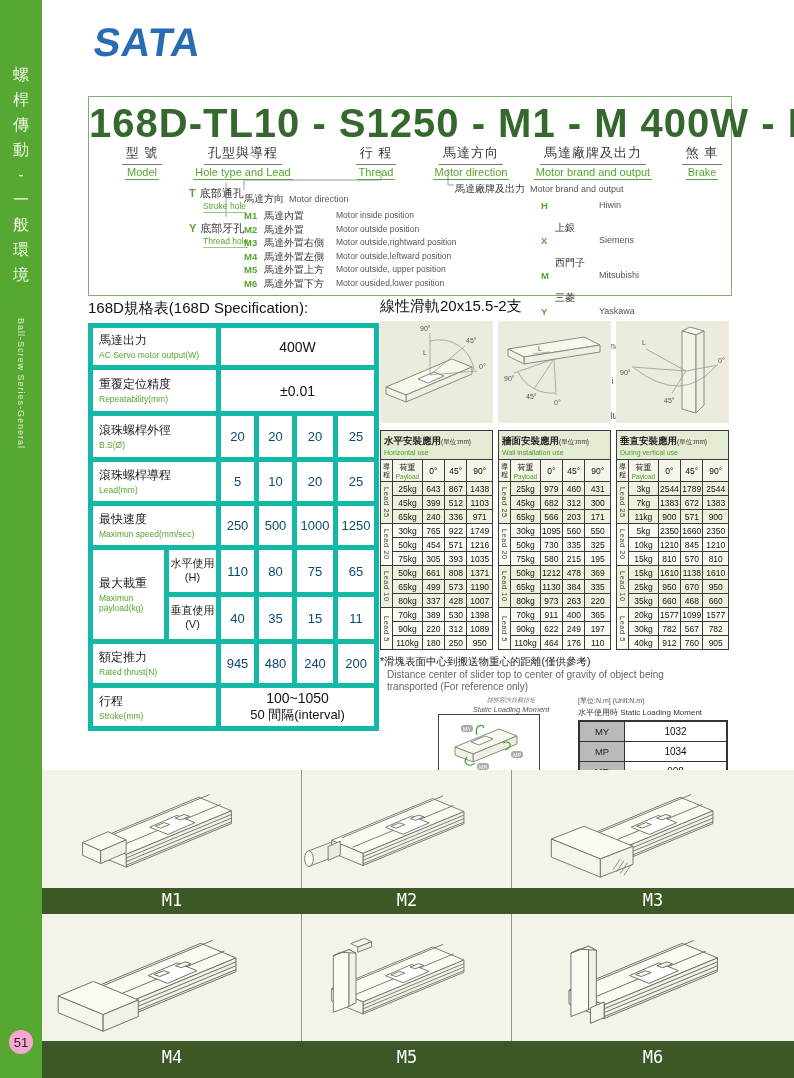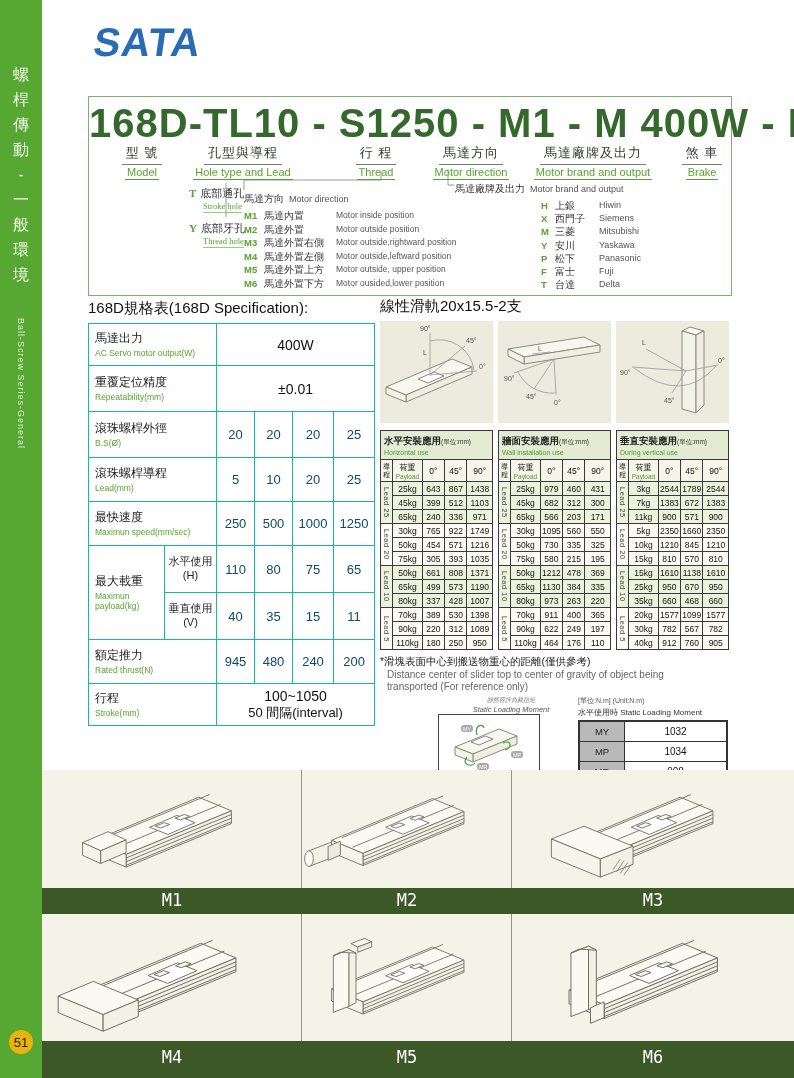--- a/index.html
+++ b/index.html
@@ -6,58 +6,58 @@
   #page{position:relative;width:794px;height:1078px;background:#ffffff;overflow:hidden;
         font-family:"Liberation Sans",sans-serif;color:#222;}
   
   #sidebar{position:absolute;left:0;top:0;width:42px;height:1078px;background:#57a733;}
   .v-zh{position:absolute;top:62px;left:0;width:42px;text-align:center;color:#eef7e3;
         font-size:16px;line-height:25px;}
   .v-zh div{display:block;}
   .v-en{position:absolute;top:318px;left:16px;writing-mode:vertical-rl;color:#dff0cf;
         font-size:9px;letter-spacing:1px;}
   .page-circle{position:absolute;left:9px;bottom:24px;width:24px;height:24px;border-radius:50%;
-        background:#eab308;color:#222;font-size:13px;display:flex;align-items:center;justify-content:center;}
+        background:#f9a8d4;color:#222;font-size:13px;display:flex;align-items:center;justify-content:center;}
   
   .logo{position:absolute;left:94px;top:20px;font-size:40px;font-weight:bold;color:#2a6cb3;
         transform:skewX(-8deg);letter-spacing:1px;}
   
   .model-box{position:absolute;left:88px;top:96px;width:642px;height:198px;border:1px solid #7fae6e;background:#fff;}
   .model-title{position:absolute;top:4px;left:0;width:100%;text-align:center;font-size:40px;
         font-weight:bold;color:#35682c;white-space:nowrap;letter-spacing:1px;}
   .connectors{position:absolute;left:0;top:0;}
   .field{position:absolute;text-align:center;}
   .field .zh{display:inline-block;font-size:13px;color:#333d33;border-bottom:1px solid #777;
         padding:0 4px 2px;white-space:nowrap;letter-spacing:1px;}
   .field .en{display:block;margin:1px auto 0;width:fit-content;font-size:11px;color:#56a52f;
         border-bottom:1px solid #56a52f;padding:0 2px 1px;white-space:nowrap;}
   .hole{position:absolute;left:100px;top:86px;}
-  .hole-item{margin-bottom:5px;font-family:Liberation Serif, serif;}
+  .hole-item{margin-bottom:5px;}
   .hole-item .code{color:#56a52f;font-size:11px;font-weight:bold;margin-right:4px;}
   .hole-item .zh{font-size:11px;color:#333;}
   .hole-item .en{display:block;margin-left:14px;width:fit-content;font-size:8.5px;color:#56a52f;
         border-bottom:1px solid #9bc97e;padding-bottom:1px;}
   .mdir{position:absolute;left:155px;top:95px;font-size:10px;}
   .blk-header{color:#333;margin-bottom:3px;white-space:nowrap;}
   .blk-header .en{color:#555;font-size:9px;margin-left:5px;}
   .mdir-row{display:flex;line-height:13.5px;white-space:nowrap;}
   .mdir-row .code{width:20px;color:#56a52f;font-weight:bold;font-size:9.5px;}
   .mdir-row .zh{width:72px;color:#333;font-size:10px;}
   .mdir-row .en{color:#555;font-size:8.5px;}
   .brand{position:absolute;left:366px;top:85px;font-size:10px;}
   .brand-rows{margin-left:86px;margin-top:2px;}
   .brand-row{display:flex;line-height:13.2px;white-space:nowrap;}
   .brand-row .code{width:14px;color:#56a52f;font-weight:bold;font-size:9.5px;}
-  .brand-row .zh{width:44px;color:#333;}
+  .brand-row .zh{width:44px;color:#333;margin-top:22px;}
   .brand-row .en{color:#555;font-size:9px;}
   
   .spec{position:absolute;left:88px;top:299px;width:286px;}
   .spec-title{font-size:15px;color:#111;margin-bottom:5px;}
   table.spec-t{border-collapse:collapse;width:286px;table-layout:fixed;}
-  .spec-t td{border:1px solid #14b8a6;text-align:center;vertical-align:middle;padding:2px;}
+  .spec-t td{border:5px solid #14b8a6;text-align:center;vertical-align:middle;padding:2px;}
   .spec-t .lblcell{text-align:left;padding:3px 2px 3px 6px;}
   .lblcell .zh{display:block;font-size:12px;color:#222;}
   .lblcell .en{display:block;font-size:8.5px;color:#56a52f;margin-top:2px;line-height:1.15;}
   .spec-t .subcell{font-size:11px;color:#222;line-height:1.25;padding:2px 1px;}
   .spec-t .val{font-size:13px;color:#0c4a6e;}
   .spec-t .spanval{font-size:14px;color:#111;}
   .spec-t .spanval .l2{display:block;font-size:13px;}
   
   .rail{position:absolute;left:380px;top:297px;width:350px;}
   .rail-title{font-size:15px;color:#111;margin-bottom:5px;}

